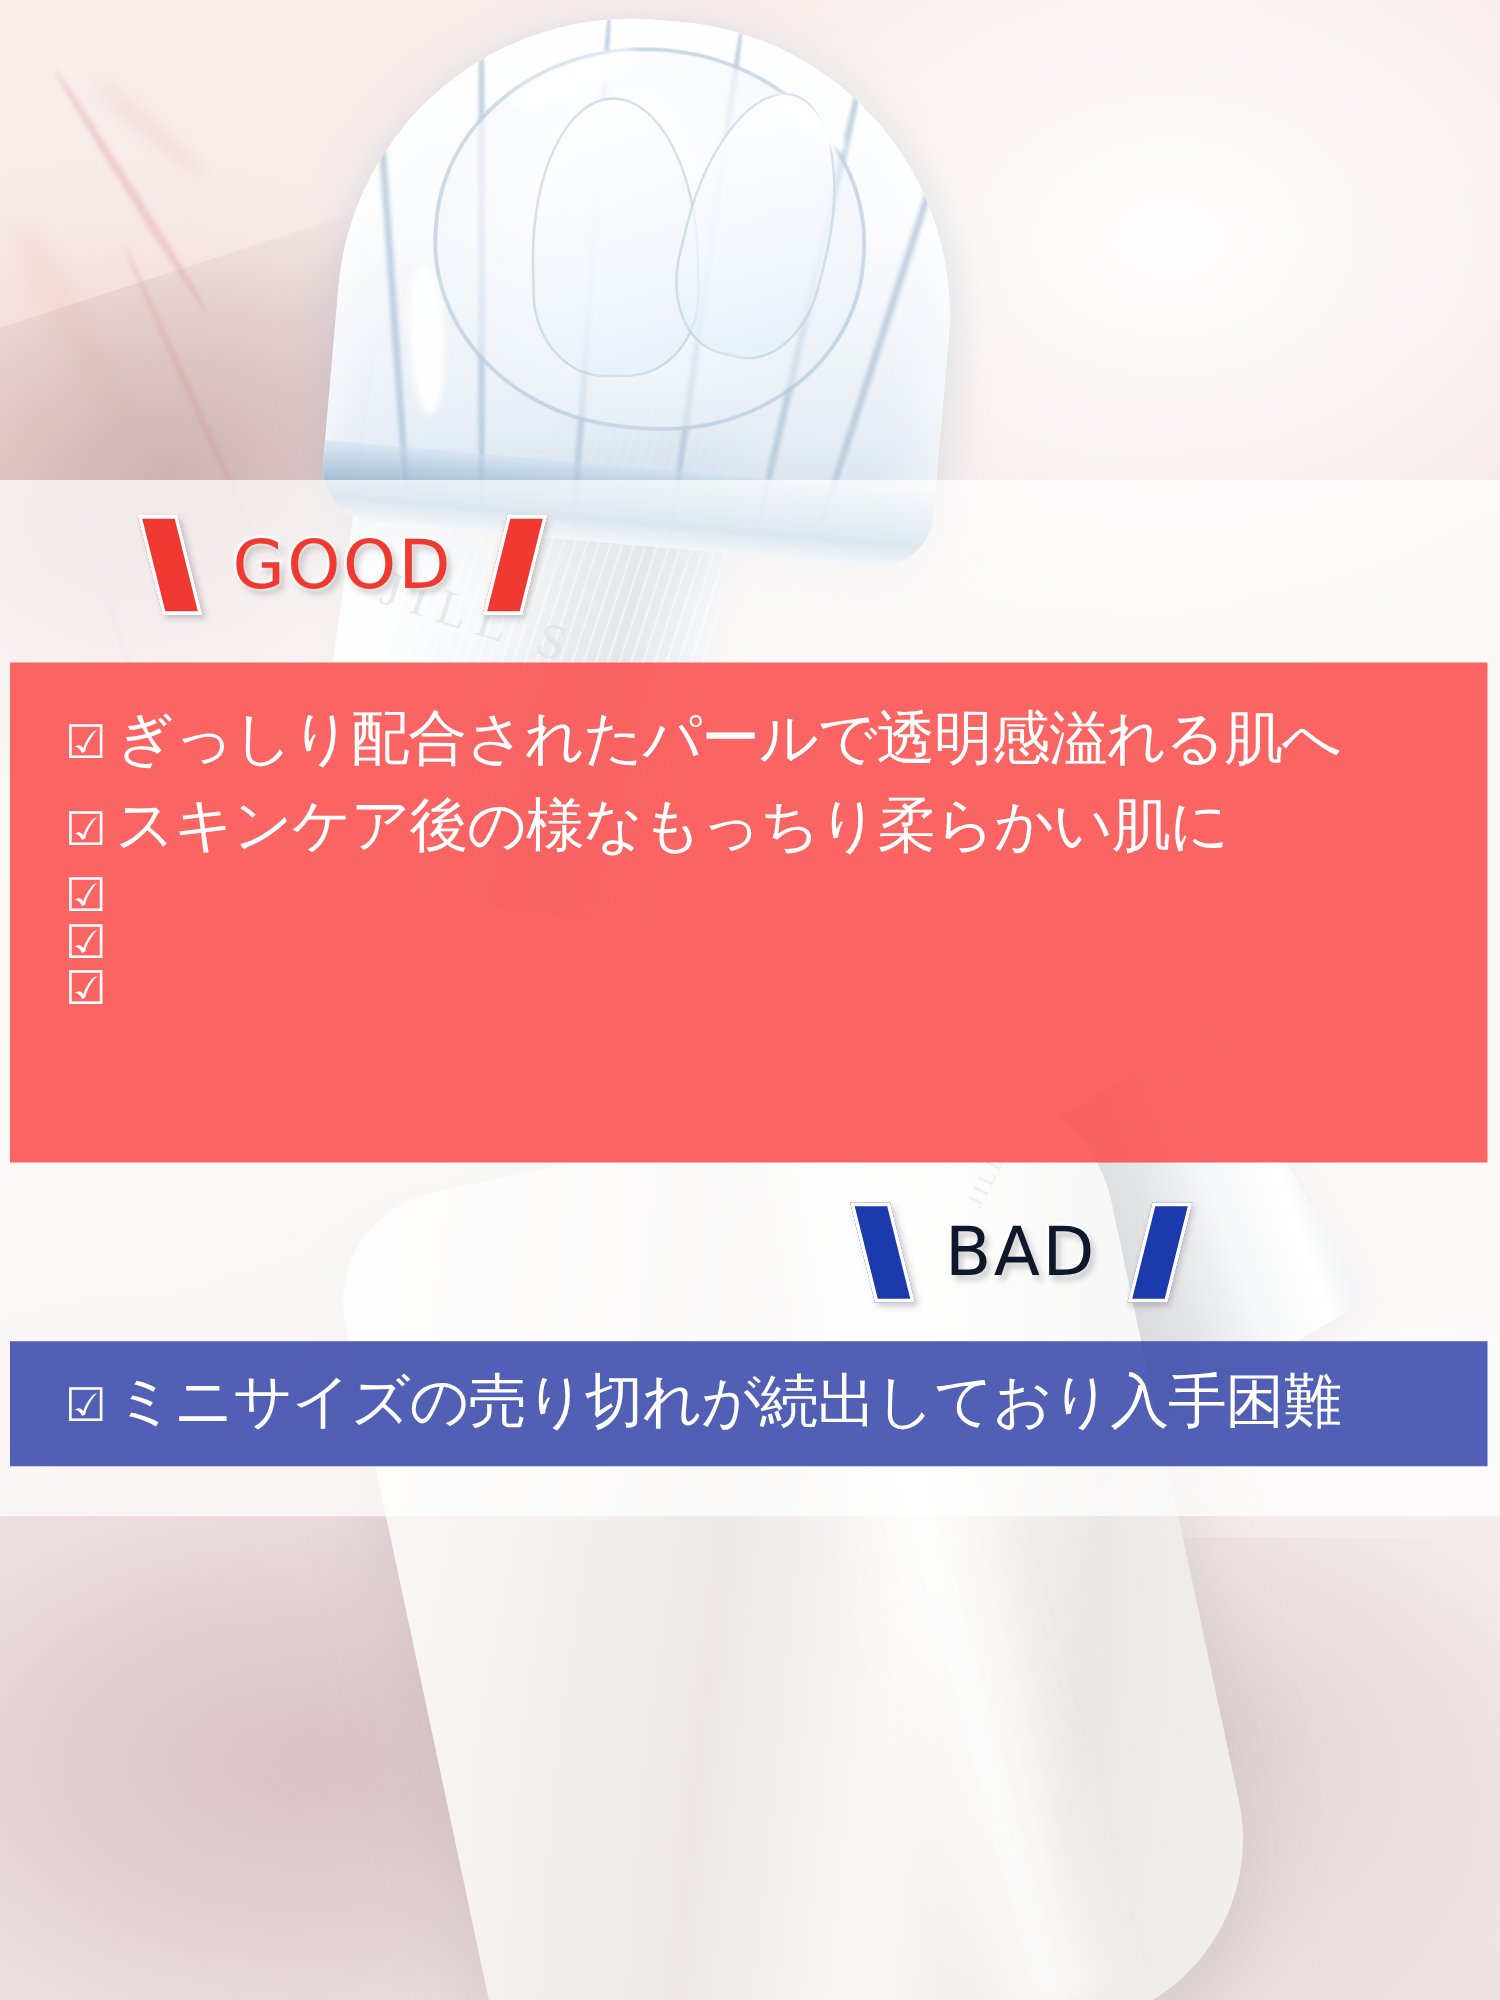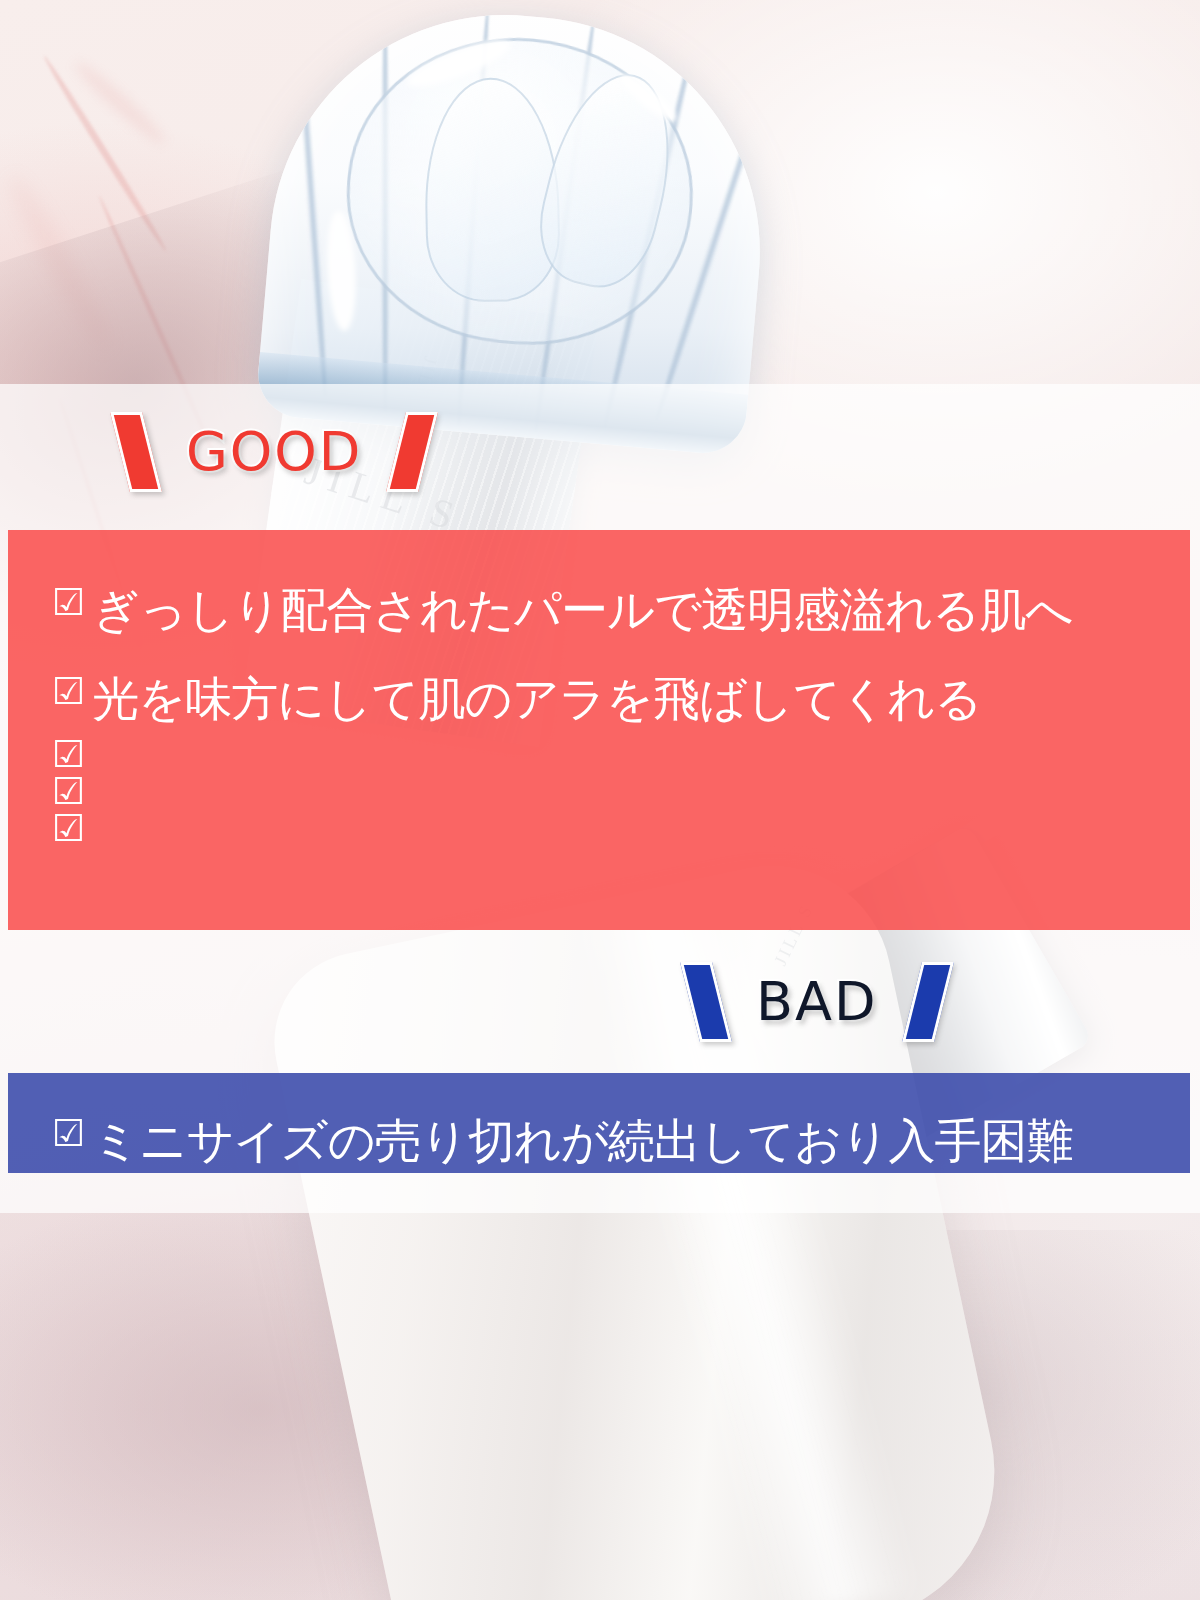--- a/index.html
+++ b/index.html
@@ -206,21 +206,21 @@
   .li{
     display:flex;align-items:center;gap:8px;
     color:#ffffff;
     font-family:"DejaVu Sans","Liberation Sans",sans-serif;
     font-size:47px;
     line-height:1.49;
     white-space:nowrap;
     letter-spacing:-1px;
   }
   .li .chk{font-size:37px;line-height:1;display:inline-block;transform:translateY(2px);}
-  .li .txt{display:inline-block;margin-top:19px;}
+  .li .txt{display:inline-block;}
 
   .banner-bad .li{font-size:47px;}
 </style>
 </head>
 <body>
 
 <div class="canvas">
 
   <div class="photo">
     <div class="marble"></div>
@@ -273,21 +273,21 @@
     <div class="slash right red"></div>
   </div>
 
   <div class="banner banner-good">
     <div class="li">
       <span class="chk">☑</span>
       <span class="txt">ぎっしり配合されたパールで透明感溢れる肌へ</span>
     </div>
     <div class="li">
       <span class="chk">☑</span>
-      <span class="txt">光を味方にして肌のアラを飛ばしてくれる</span>
+      <span class="txt">スキンケア後の様なもっちり柔らかい肌に</span>
     </div>
     <div class="li">
       <span class="chk">☑</span>
     </div>
     <div class="li">
       <span class="chk">☑</span>
     </div>
     <div class="li">
       <span class="chk">☑</span>
     </div>

